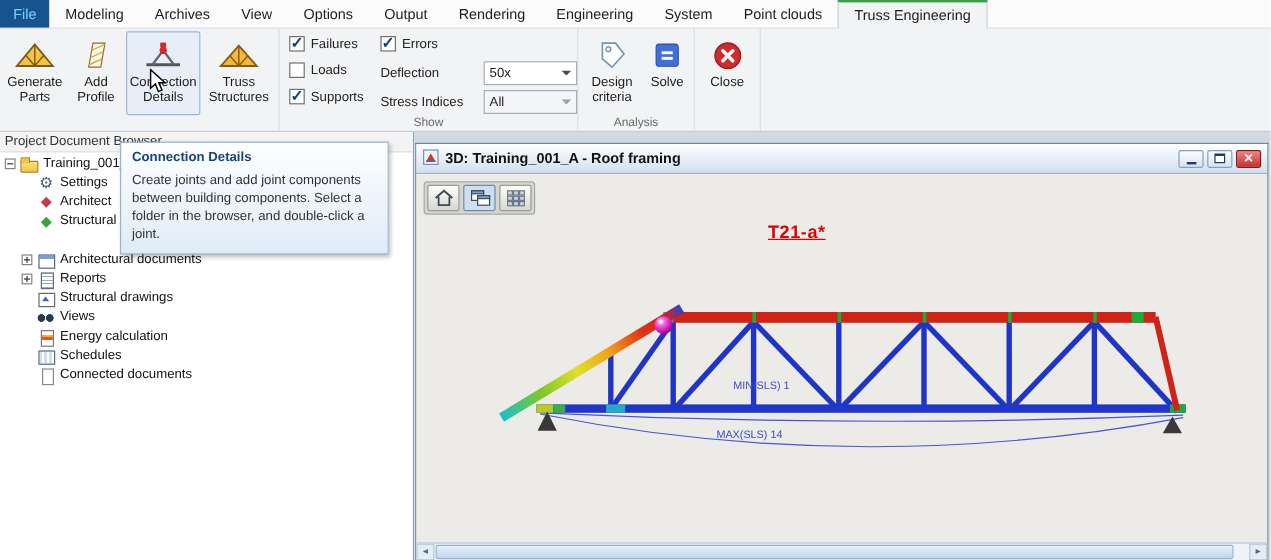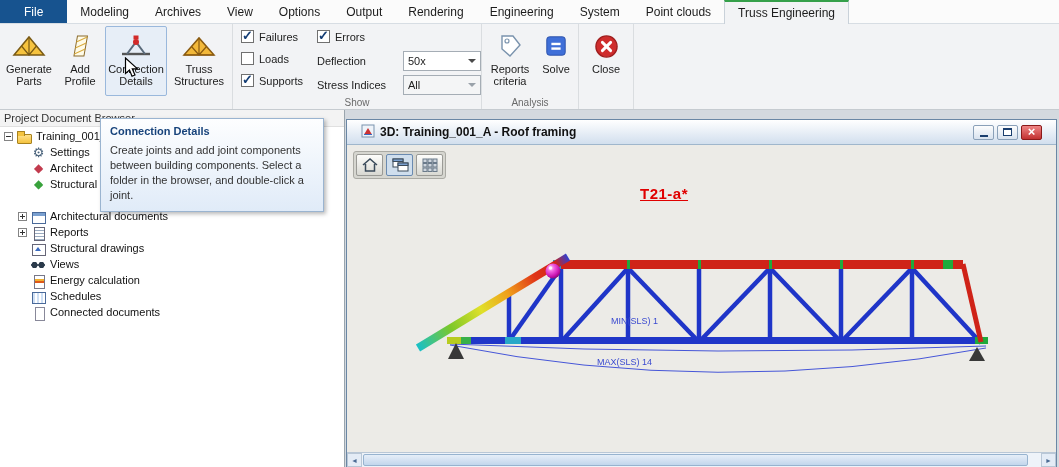--- a/index.html
+++ b/index.html
@@ -3,21 +3,21 @@
 <meta charset="utf-8">
 <style>
   * { box-sizing: border-box; margin: 0; padding: 0; }
   html,body { width:1059px; height:467px; overflow:hidden; }
   body { font-family:"Liberation Sans", sans-serif; font-size:11px; color:#222; background:#fff; }
   .app { position:relative; width:1059px; height:467px; overflow:hidden; background:#fff; }
 
   
   .tabbar { height:24px; background:#fbfbfb; border-bottom:1px solid #d7dde3; display:flex; align-items:stretch; }
   .tab { padding:0 13px; display:flex; align-items:center; font-size:12px; color:#1c1c1c; cursor:default; white-space:nowrap; }
-  .tab.file { background:#17538f; color:#ffffff; padding:0 24px; }
+  .tab.file { background:#17538f; color:#7dd3fc; padding:0 11px; }
   .tab.active { background:#f2f3f5; border-left:1px solid #c9d1d9; border-right:1px solid #c9d1d9; border-top:2px solid #35a04a; margin-bottom:-1px; }
 
   
   .ribbon { height:86px; background:#f2f3f5; border-bottom:1px solid #c6cbd0; display:flex; position:relative; }
   .rgroup { position:relative; border-right:1px solid #dadde0; height:100%; padding-bottom:13px; }
   .glabel { position:absolute; bottom:1px; left:0; right:0; text-align:center; font-size:10px; color:#6a6a6a; }
   .gbody { display:flex; height:72px; padding:2px 2px 0 2px; }
   .bigbtn { margin:0 1px; padding-top:2px; display:flex; flex-direction:column; text-align:center;
             border:1px solid transparent; border-radius:2px; color:#1c1c1c; line-height:12px; }
   .bigbtn .icon { height:34px; display:flex; align-items:center; justify-content:center; }
@@ -66,21 +66,21 @@
       background:radial-gradient(circle at 3.5px 4px,#2a3a4a 3px,transparent 3.4px),radial-gradient(circle at 10.5px 4px,#2a3a4a 3px,transparent 3.4px); }
   .ti-energy::before { content:""; position:absolute; left:3px; top:1px; width:9px; height:12px; border:1px solid #778; background:linear-gradient(#fff 0 3px,#f0b030 3px 5px,#e05818 5px 7px,#fff 7px); }
   .ti-schedule::before { content:""; position:absolute; left:1px; top:2px; width:12px; height:10px; border:1px solid #4a6a9a; background:repeating-linear-gradient(to right,#cfe0f5 0 2px,#fff 2px 4px); }
   .ti-document::before { content:""; position:absolute; left:4px; top:1px; width:8px; height:12px; border:1px solid #889; background:#fff; }
   .ti-none { visibility:hidden; }
   .tlabel { color:#111; }
 
   
   .mdi { flex:1; background:#d4d9df; position:relative; }
   .vwindow { position:absolute; left:1px; right:2px; top:9px; bottom:0; border:1px solid #6a87a5; border-bottom:none; background:#ecebe7; display:flex; flex-direction:column; }
-  .vtitle { height:25px; background:linear-gradient(#ffffff,#d2dfee); border-bottom:1px solid #9fb6cc; display:flex; align-items:center; padding:0 14px; gap:5px; font-size:12px; font-weight:bold; color:#111; flex:none; }
+  .vtitle { height:25px; background:linear-gradient(#ffffff,#d2dfee); border-bottom:1px solid #9fb6cc; display:flex; align-items:center; padding:0 5px; gap:5px; font-size:12px; font-weight:bold; color:#111; flex:none; }
   .vtitle .ttext { flex:1; white-space:nowrap; overflow:hidden; }
   .wbtns { display:flex; }
   .wbtn { width:21px; height:15px; border:1px solid #8aa0b8; border-radius:2px; background:linear-gradient(#fdfdfd,#d8e2ee); display:flex; align-items:center; justify-content:center; margin-left:3px; }
   .wbtn .ming { width:8px; height:2px; background:#1a3e6e; margin-top:7px; }
   .wbtn .maxg { width:9px; height:8px; border:1px solid #1a3e6e; border-top-width:2px; background:#fff; }
   .wbtn.closeb { background:linear-gradient(#ef8585,#c23030); border-color:#8a1a1a; }
   .wbtn.closeb .xg { color:#fff; font-size:13px; font-weight:bold; line-height:13px; margin-top:-1px; }
 
   .vcontent { position:relative; flex:1; background:#ecebe7; overflow:hidden; }
   .vtoolbar { position:absolute; left:6px; top:6px; background:#d6d6d0; border:1px solid #aaaaa4; border-radius:3px; padding:2px; display:flex; gap:3px; z-index:5; }
@@ -213,21 +213,21 @@
 
     <div class="rgroup">
       <div class="gbody">
         <div class="bigbtn w50">
           <span class="icon">
             <svg width="28" height="28" viewBox="0 0 28 28">
                 <path d="M6 4 h11 l7 9 -10 11 -8 -7 z" fill="#fff" stroke="#7a93ad" stroke-width="1.4"></path>
                 <circle cx="11" cy="9" r="2" fill="none" stroke="#7a93ad" stroke-width="1.2"></circle>
               </svg>
           </span>
-          <span>Reports criteria</span>
+          <span>Design criteria</span>
         </div>
         <div class="bigbtn w38">
           <span class="icon">
             <svg width="24" height="24" viewBox="0 0 26 26">
                 <rect x="3" y="3" width="20" height="20" rx="3" fill="#3f6fd8" stroke="#2a4fa8"></rect>
                 <rect x="8" y="9.5" width="10" height="2.6" fill="#fff"></rect>
                 <rect x="8" y="14.5" width="10" height="2.6" fill="#fff"></rect>
               </svg>
           </span>
           <span>Solve</span>

